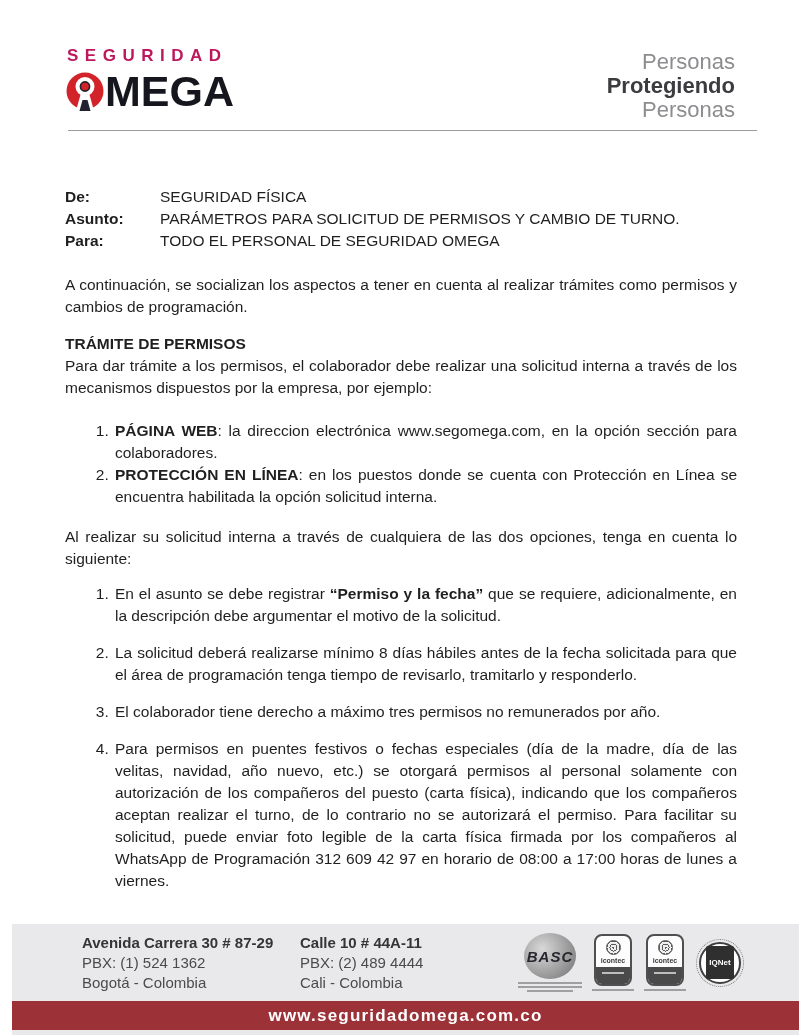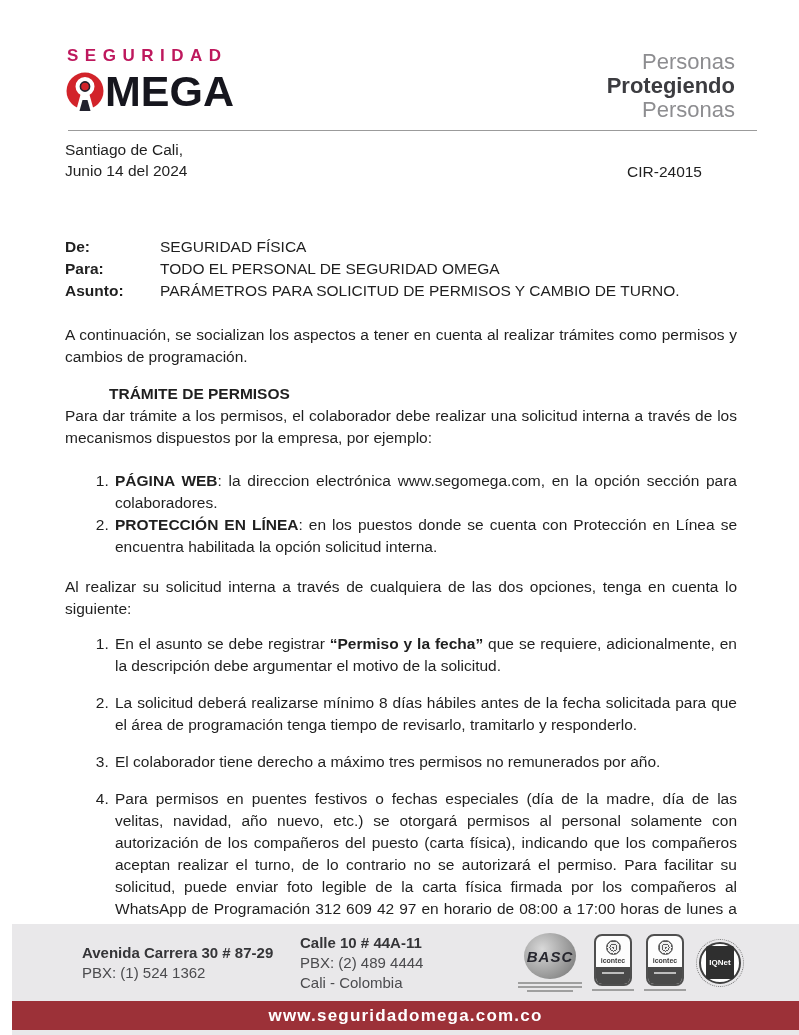--- a/index.html
+++ b/index.html
@@ -30,21 +30,21 @@
   
   .fields { padding:55px 62px 0 65px; }
   .field-row { display:flex; font-size:15.5px; line-height:22px; }
   .field-label { width:95px; font-weight:bold; flex-shrink:0; }
   .field-value { flex:1; }
 
   
   .content { padding:0 62px 0 65px; font-size:15.5px; line-height:22px; }
   .para { text-align:justify; }
   .intro   { margin-top:22px; }
-  .sec-title { margin-top:15px; font-weight:bold;margin-left:44px; }
+  .sec-title { margin-top:15px; font-weight:bold; }
   .list { margin:21px 0 0 0; padding-left:48px; text-align:justify; }
   .list li { padding-left:2px; }
   .list-spaced li { margin-bottom:15px; }
   .list-spaced { margin-top:13px; }
   .middle { margin-top:18px; }
 
   
   .footer { position:absolute; left:12px; right:0; bottom:0; }
   .footer-band { background:#e9e8ea; height:77px; display:flex; align-items:center; padding:0 55px 0 70px; }
   .office { width:225px; line-height:20px; }
@@ -112,40 +112,33 @@
     </div>
     <div class="tagline">
       <div class="tag-light">Personas</div>
       <div class="tag-bold">Protegiendo</div>
       <div class="tag-light">Personas</div>
     </div>
   </header>
 
   <div class="rule"></div>
 
-  <div class="meta-row">
-    <div class="meta-left">
-      <div>Santiago de Cali,</div>
-      <div>Junio 14 del 2024</div>
-    </div>
-    <div class="meta-ref">CIR-24015</div>
-  </div>
 
   <div class="fields">
     <div class="field-row">
       <span class="field-label">De:</span>
       <span class="field-value">SEGURIDAD FÍSICA</span>
     </div>
     <div class="field-row">
+      <span class="field-label">Asunto:</span>
+      <span class="field-value">PARÁMETROS PARA SOLICITUD DE PERMISOS Y CAMBIO DE TURNO.</span>
+    </div>
+    <div class="field-row">
       <span class="field-label">Para:</span>
       <span class="field-value">TODO EL PERSONAL DE SEGURIDAD OMEGA</span>
-    </div>
-    <div class="field-row">
-      <span class="field-label">Asunto:</span>
-      <span class="field-value">PARÁMETROS PARA SOLICITUD DE PERMISOS Y CAMBIO DE TURNO.</span>
     </div>
   </div>
 
   <div class="content">
     <p class="para intro">A continuación, se socializan los aspectos a tener en cuenta al realizar trámites como permisos y cambios de programación.</p>
 
     <p class="sec-title">TRÁMITE DE PERMISOS</p>
     <p class="para">Para dar trámite a los permisos, el colaborador debe realizar una solicitud interna a través de los mecanismos dispuestos por la empresa, por ejemplo:</p>
 
     <ol class="list">
@@ -161,20 +154,21 @@
         <li><span>El colaborador tiene derecho a máximo tres permisos no remunerados por año.</span></li>
         <li><span>Para permisos en puentes festivos o fechas especiales (día de la madre, día de las velitas, navidad, año nuevo, etc.) se otorgará permisos al personal solamente con autorización de los compañeros del puesto (carta física), indicando que los compañeros aceptan realizar el turno, de lo contrario no se autorizará el permiso. Para facilitar su solicitud, puede enviar foto legible de la carta física firmada por los compañeros al WhatsApp de Programación 312 609 42 97 en horario de 08:00 a 17:00 horas de lunes a viernes.</span></li>
       </ol>
   </div>
 
   <div class="footer">
     <div class="footer-band">
       <div class="office">
         <div class="addr">Avenida Carrera 30 # 87-29</div>
         <div class="pbx">PBX: (1) 524 1362</div>
+        <div class="city">Bogotá - Colombia</div>
       </div>
       <div class="office">
         <div class="addr">Calle 10 # 44A-11</div>
         <div class="pbx">PBX: (2) 489 4444</div>
         <div class="city">Cali - Colombia</div>
       </div>
       <div class="badges">
         <div class="basc">
           <div class="basc-globe">
             <span>BASC</span>

